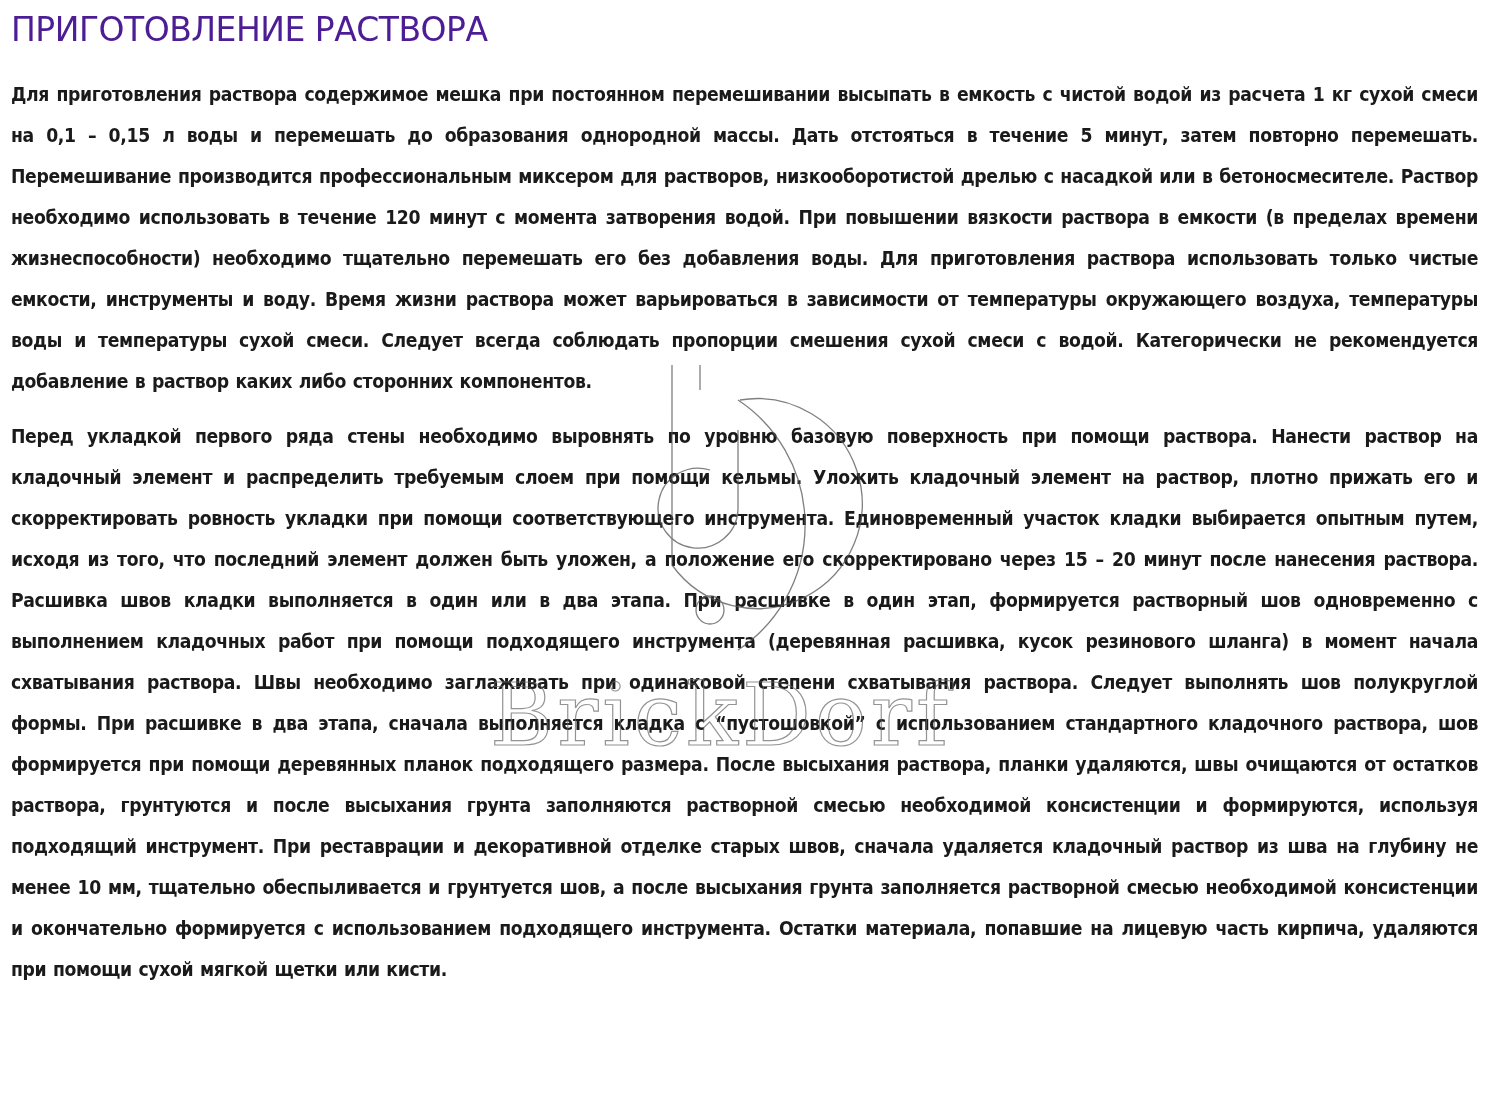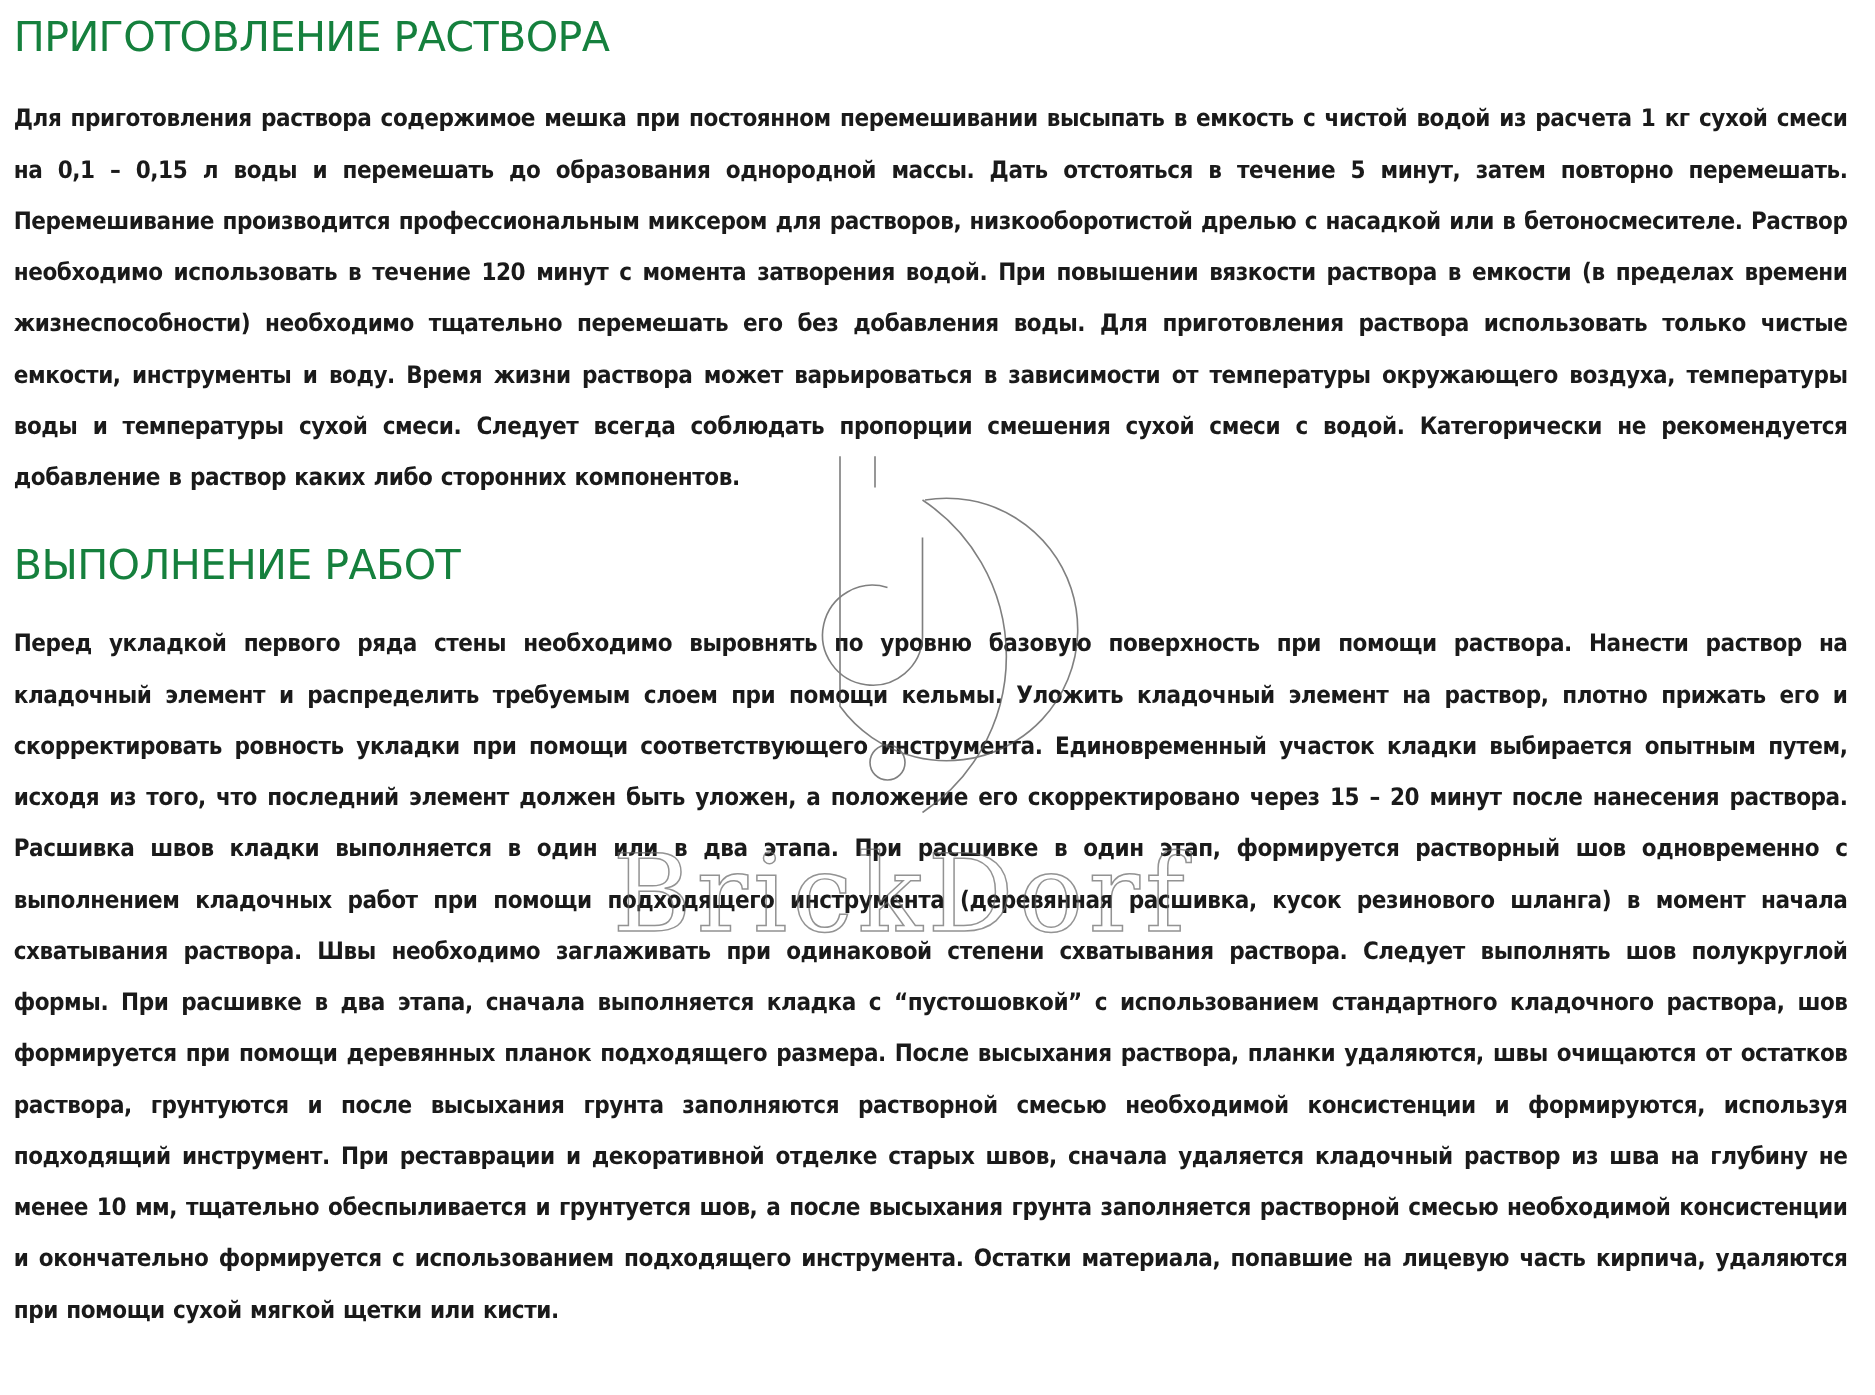--- a/index.html
+++ b/index.html
@@ -3,21 +3,21 @@
   <meta charset="utf-8">
   <style>
     html, body { margin: 0; padding: 0; background: #ffffff; }
     body {
       width: 1500px; height: 1116px; overflow: hidden; position: relative;
       font-family: "DejaVu Sans", sans-serif;
     }
     .content { position: absolute; left: 11px; top: 0; width: 1467px; }
     h2 {
       font-family: "DejaVu Sans", sans-serif;
-      font-weight: normal; color: #15803d;
+      font-weight: normal; color: #4c1d95;
       font-size: 33px; letter-spacing: -0.5px;
       margin: 0; line-height: 44px;
     }
     .h1 { padding-top: 8px; height: 50px; }
     .h2 { margin-top: 28px; height: 50px; }
     p {
       margin: 0; color: #1a1a1a;
       font-family: "DejaVu Sans Condensed", "DejaVu Sans", sans-serif;
       font-size: 19.2px; line-height: 41px; text-align: justify;
       font-stretch: condensed; letter-spacing: -0.35px;
@@ -27,21 +27,20 @@
     .p1 { margin-top: 16px; }
     .p2 { margin-top: 14px; }
     .watermark { position: absolute; left: 470px; top: 360px; width: 580px; height: 420px; pointer-events: none; }
   </style>
 </head>
 <body>
 
 <div class="content">
   <h2 class="h1">ПРИГОТОВЛЕНИЕ РАСТВОРА</h2>
   <p class="p1">Для приготовления раствора содержимое мешка при постоянном перемешивании высыпать в емкость с чистой водой из расчета 1 кг сухой смеси на 0,1 – 0,15 л воды и перемешать до образования однородной массы. Дать отстояться в течение 5 минут, затем повторно перемешать. Перемешивание производится профессиональным миксером для растворов, низкооборотистой дрелью с насадкой или в бетоносмесителе. Раствор необходимо использовать в течение 120 минут с момента затворения водой. При повышении вязкости раствора в емкости (в пределах времени жизнеспособности) необходимо тщательно перемешать его без добавления воды. Для приготовления раствора использовать только чистые емкости, инструменты и воду. Время жизни раствора может варьироваться в зависимости от температуры окружающего воздуха, температуры воды и температуры сухой смеси. Следует всегда соблюдать пропорции смешения сухой смеси с водой. Категорически не рекомендуется добавление в раствор каких либо сторонних компонентов.</p>
-  <h2 class="h2">ВЫПОЛНЕНИЕ РАБОТ</h2>
   <p class="p2">Перед укладкой первого ряда стены необходимо выровнять по уровню базовую поверхность при помощи раствора. Нанести раствор на кладочный элемент и распределить требуемым слоем при помощи кельмы. Уложить кладочный элемент на раствор, плотно прижать его и скорректировать ровность укладки при помощи соответствующего инструмента. Единовременный участок кладки выбирается опытным путем, исходя из того, что последний элемент должен быть уложен, а положение его скорректировано через 15 – 20 минут после нанесения раствора. Расшивка швов кладки выполняется в один или в два этапа. При расшивке в один этап, формируется растворный шов одновременно с выполнением кладочных работ при помощи подходящего инструмента (деревянная расшивка, кусок резинового шланга) в момент начала схватывания раствора. Швы необходимо заглаживать при одинаковой степени схватывания раствора. Следует выполнять шов полукруглой формы. При расшивке в два этапа, сначала выполняется кладка с “пустошовкой” с использованием стандартного кладочного раствора, шов формируется при помощи деревянных планок подходящего размера. После высыхания раствора, планки удаляются, швы очищаются от остатков раствора, грунтуются и после высыхания грунта заполняются растворной смесью необходимой консистенции и формируются, используя подходящий инструмент. При реставрации и декоративной отделке старых швов, сначала удаляется кладочный раствор из шва на глубину не менее 10 мм, тщательно обеспыливается и грунтуется шов, а после высыхания грунта заполняется растворной смесью необходимой консистенции и окончательно формируется с использованием подходящего инструмента. Остатки материала, попавшие на лицевую часть кирпича, удаляются при помощи сухой мягкой щетки или кисти.</p>
 </div>
 
 <svg class="watermark" viewBox="0 0 580 420" xmlns="http://www.w3.org/2000/svg">
   <g fill="none" stroke="#555" stroke-width="1.3" opacity="0.75">
 
     <path d="M202 5 L202 205 A105 105 0 1 0 270 40"></path>
     <path d="M268 70 L268 150 A40 40 0 1 1 240 110"></path>
     <path d="M268 40 A150 150 0 0 1 268 290"></path>
     <path d="M230 5 L230 30"></path>

